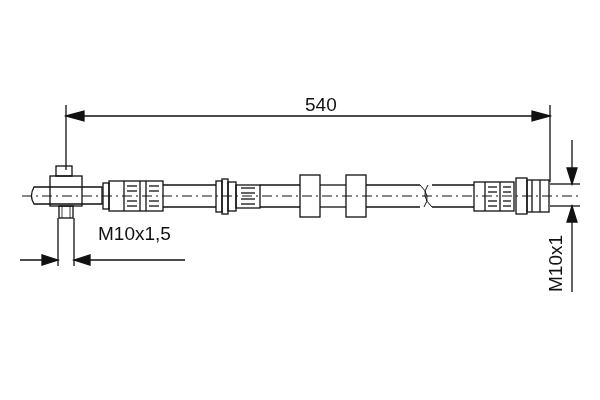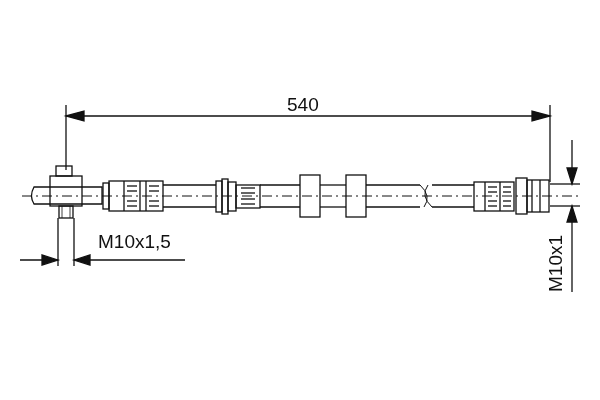--- a/index.html
+++ b/index.html
@@ -1,20 +1,20 @@
 <!DOCTYPE html>
 <html><head>
 <meta charset="utf-8">
 <style>
   html, body { margin:0; padding:0; background:#ffffff; }
   body { width:600px; height:400px; position:relative; overflow:hidden; font-family:"Liberation Sans", sans-serif; }
   svg { position:absolute; left:0; top:0; }
   .lbl { position:absolute; font-family:"Liberation Sans", sans-serif; color:#111; font-size:19px; line-height:1; }
-  #dim-length { left:287px; top:95px; }
-  #dim-left { left:98px; top:232px; }
+  #dim-length { left:305px; top:95px; }
+  #dim-left { left:98px; top:224px; }
   #dim-right { left:546px; top:292px; transform:rotate(-90deg); transform-origin:0 0; }
 </style>
 </head>
 <body>
 
 <svg width="600" height="400" viewBox="0 0 600 400" fill="none" stroke="#111" stroke-width="1.3">
 
   <line x1="22" y1="196" x2="580" y2="196" stroke-dasharray="10 4 2 4" stroke-width="1"></line>
 
   <line x1="66" y1="105" x2="66" y2="170"></line>

